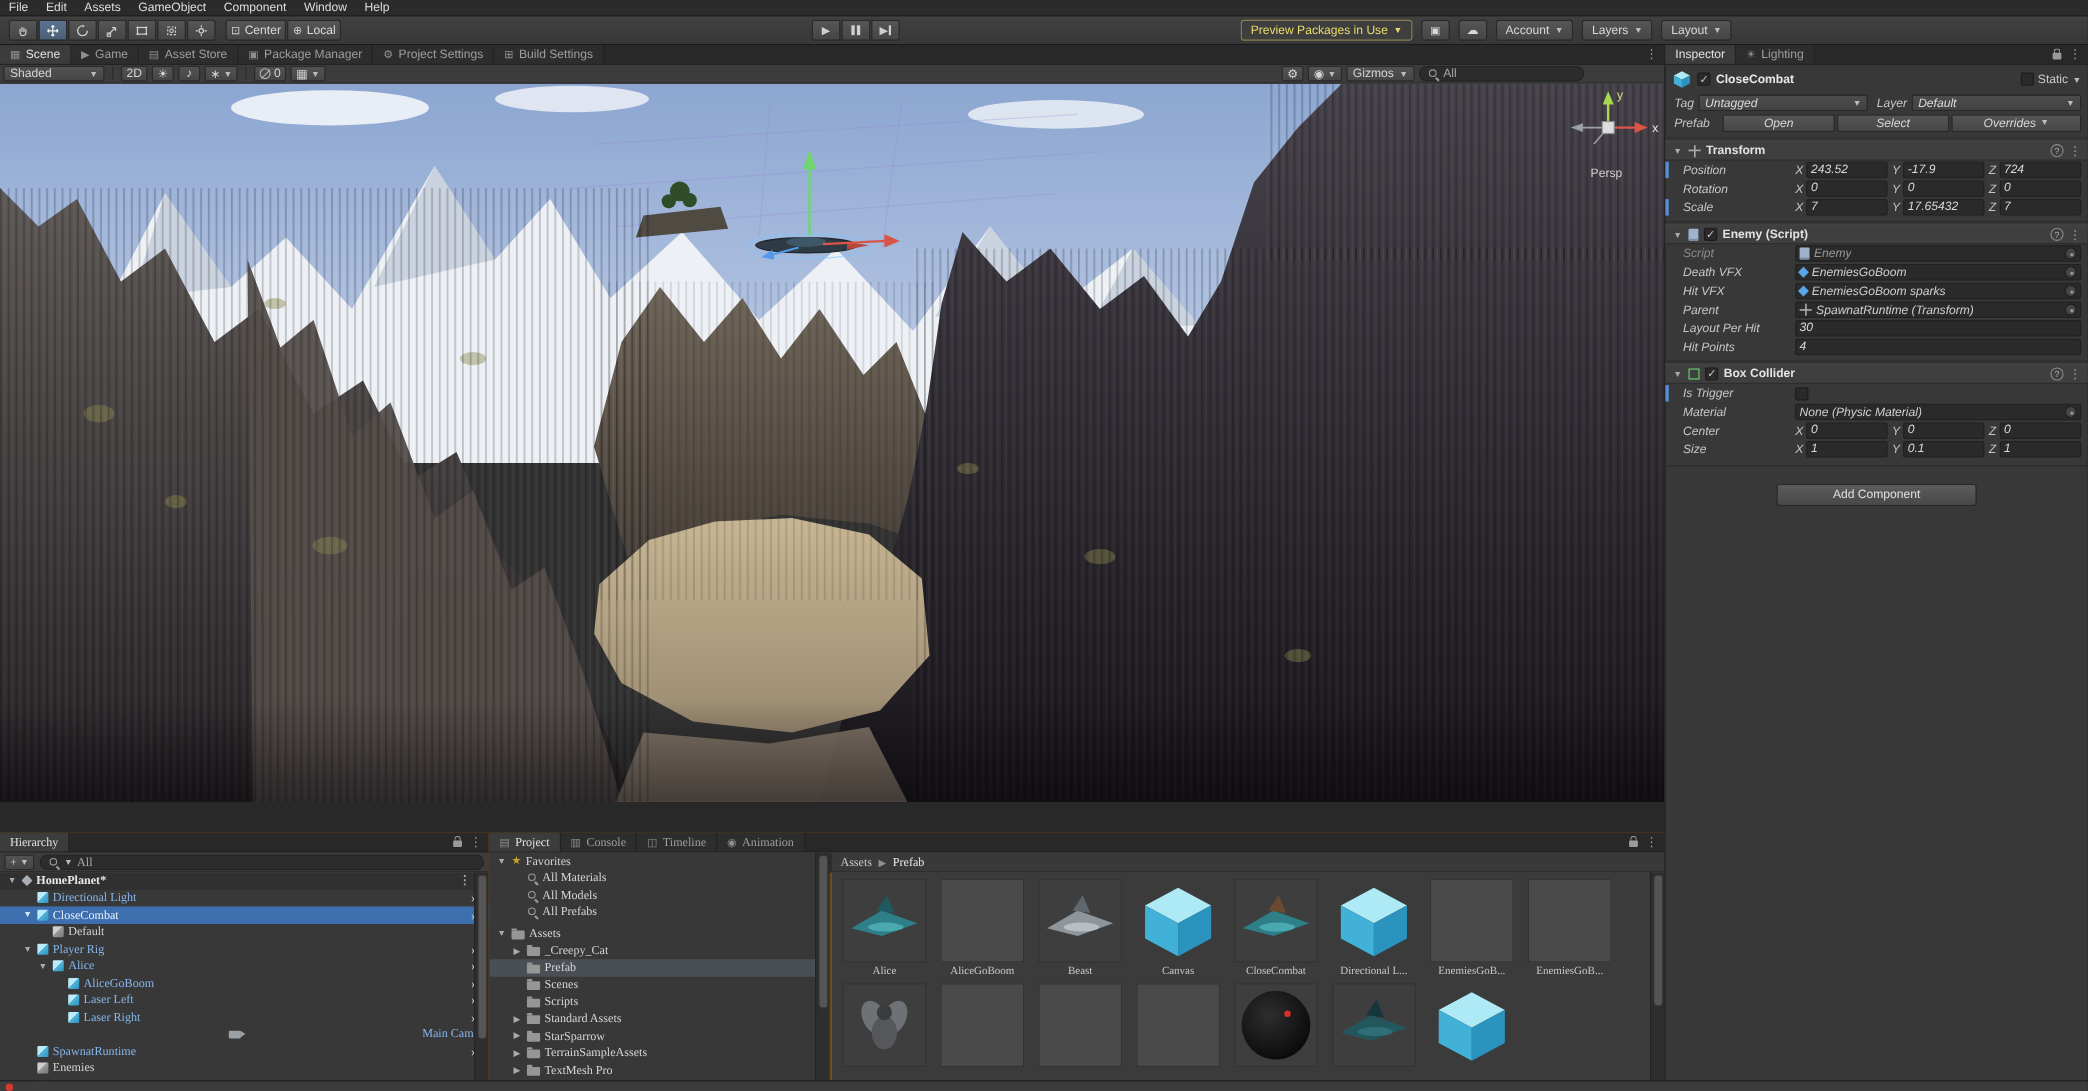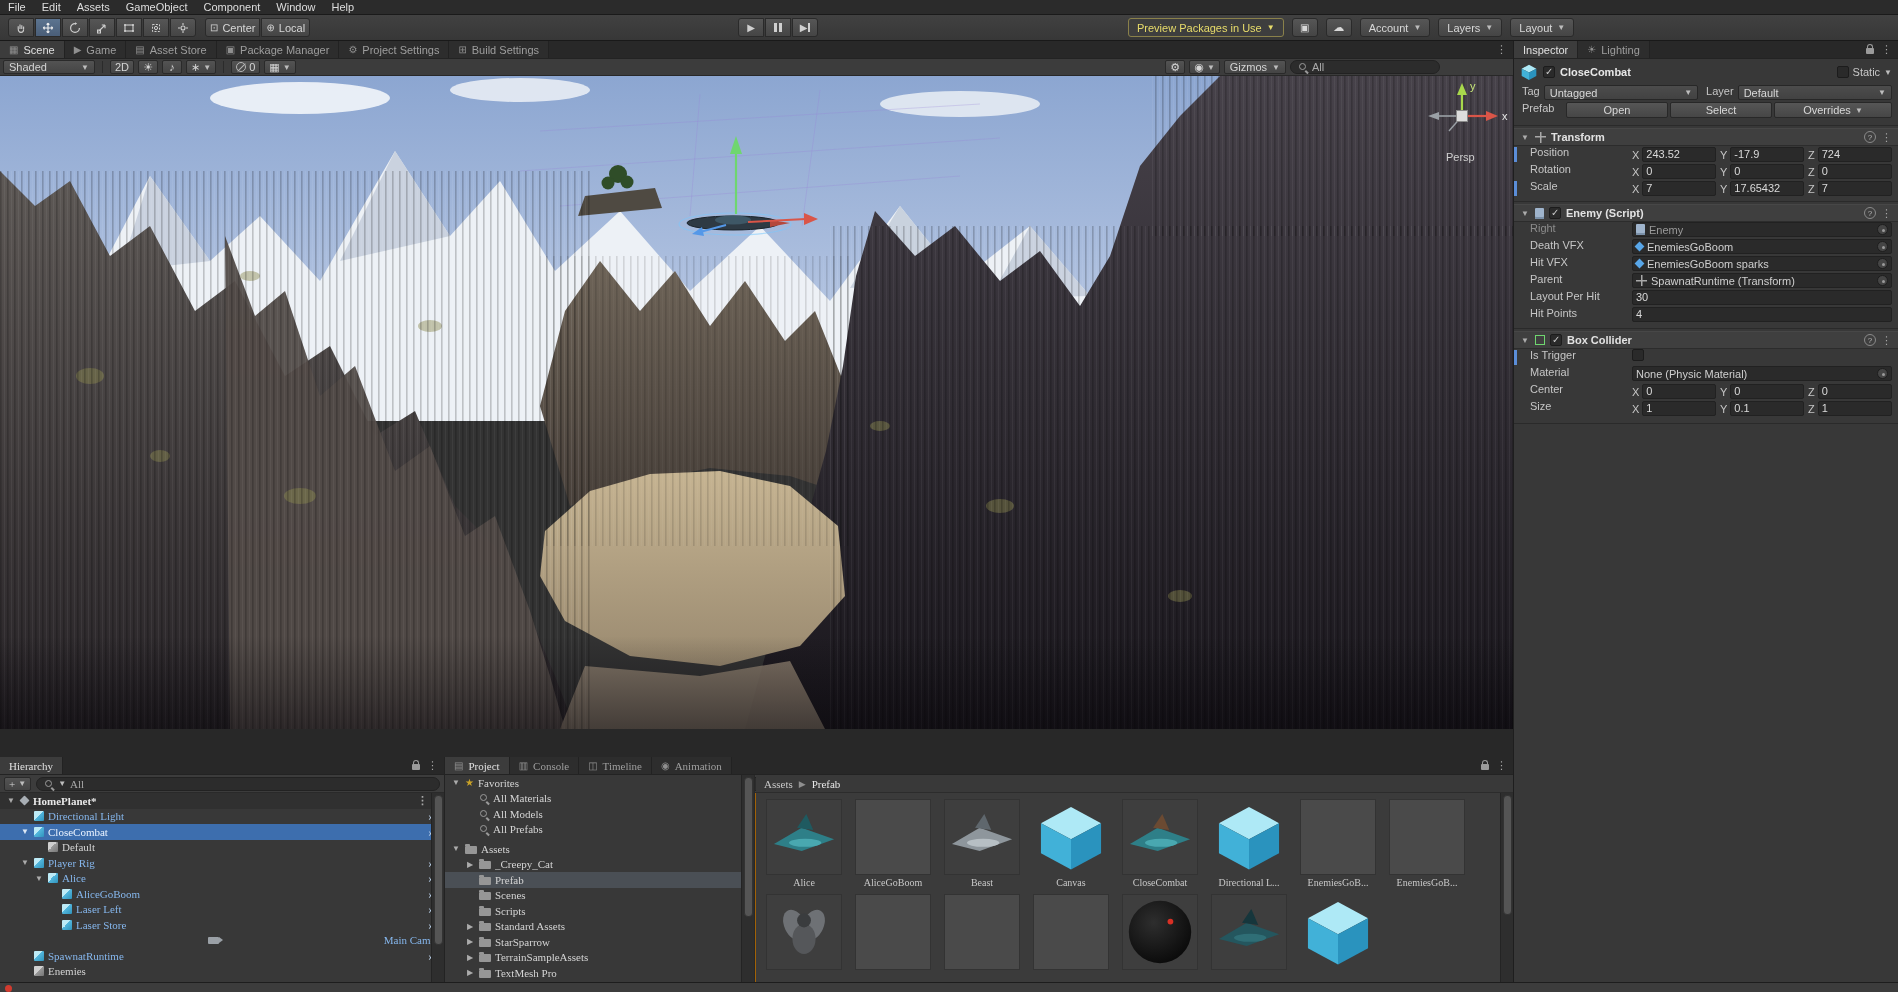--- a/index.html
+++ b/index.html
@@ -125,21 +125,21 @@
 
   
   .inspector { position:absolute; left:1513px; top:41px; width:385px; height:941px;
     background:#383838; border-left:1px solid #1E1E1E; }
   .insp-header { height:26px; display:flex; align-items:center; gap:5px; padding:0 6px; }
   .insp-name { font-weight:bold; color:#E8E8E8; flex:1; }
   .static-wrap { display:flex; align-items:center; gap:4px; color:#C8C8C8; }
   .chk { width:12px; height:12px; background:#2A2A2A; border:1px solid #1C1C1C; border-radius:2px;
     flex:none; position:relative; }
   .chk.checked::after { content:"✓"; position:absolute; left:1px; top:-1px; font-size:10px; color:#C9C9C9; }
-  .irow { height:17px; display:flex; padding:0 6px 0 16px; position:relative; }
+  .irow { height:17px; display:flex; align-items:center; padding:0 6px 0 16px; position:relative;font-style:italic; }
   .irow.tall { height:19px; }
   .ilabel { width:102px; flex:none; color:#C6C6C6; white-space:nowrap; }
   .ilabel.dim { color:#8C8C8C; }
   .mini-label { color:#C6C6C6; margin-right:4px; }
   .dd { flex:1; height:15px; background:linear-gradient(#4C4C4C,#424242); border:1px solid #272727; border-radius:2px;
     display:flex; align-items:center; padding:0 5px; gap:4px; color:#D8D8D8; min-width:0; }
   .dd .caret { margin-left:auto; }
   .ibtn { height:16px; background:linear-gradient(#565656,#464646); border:1px solid #282828; border-radius:2px;
     display:flex; align-items:center; justify-content:center; gap:4px; padding:0 10px; color:#D8D8D8; }
   .vec3 { display:flex; flex:1; gap:4px; min-width:0; }
@@ -552,21 +552,21 @@
         </div>
         <div class="tree-row prefab" style="--d:3">
           <span class="fold"></span>
             <span class="icon-cube"></span>
           <span class="tree-label">Laser Left</span>
           <span class="nav-chevron">›</span>
         </div>
         <div class="tree-row prefab" style="--d:3">
           <span class="fold"></span>
             <span class="icon-cube"></span>
-          <span class="tree-label">Laser Store</span>
+          <span class="tree-label">Laser Right</span>
           <span class="nav-chevron">›</span>
         </div>
         <div class="tree-row prefab" style="--d:2">
           <span class="fold"></span>
             <span class="icon-camera"></span>
           <span class="tree-label">Main Camera</span>
         </div>
         <div class="tree-row prefab" style="--d:1">
           <span class="fold"></span>
             <span class="icon-cube"></span>
@@ -975,21 +975,21 @@
 
     <div class="comp-header">
       <span class="fold">▼</span>
       <span class="icon-script"></span>
       <span class="chk checked"></span>
       <span class="comp-title">Enemy (Script)</span>
       <span class="help-icon">?</span>
       <span class="kebab">⋮</span>
     </div>
     <div class="irow">
-      <span class="ilabel dim">Right</span>
+      <span class="ilabel dim">Script</span>
       <div class="objf">
         <span class="icon-script"></span>
         <span class="txt" style="color:#9A9A9A;">Enemy</span>
         <span class="picker"></span>
       </div>
     </div>
     <div class="irow">
       <span class="ilabel">Death VFX</span>
       <div class="objf">
         <span class="icon-particle"></span>
@@ -1074,19 +1074,24 @@
           </div>
         <div class="axis">
             <span class="axl">Z</span>
             <div class="field"><span>1</span></div>
           </div>
       </div>
     </div>
 
     <div class="divider" style="margin-top:6px;"></div>
 
+    <div class="add-comp-wrap">
+      <div class="add-comp">
+        <span>Add Component</span>
+      </div>
+    </div>
   </div>
 
   <div class="statusbar">
     <span class="err-dot"></span>
   </div>
 
 </div>
 
 </body></html>

